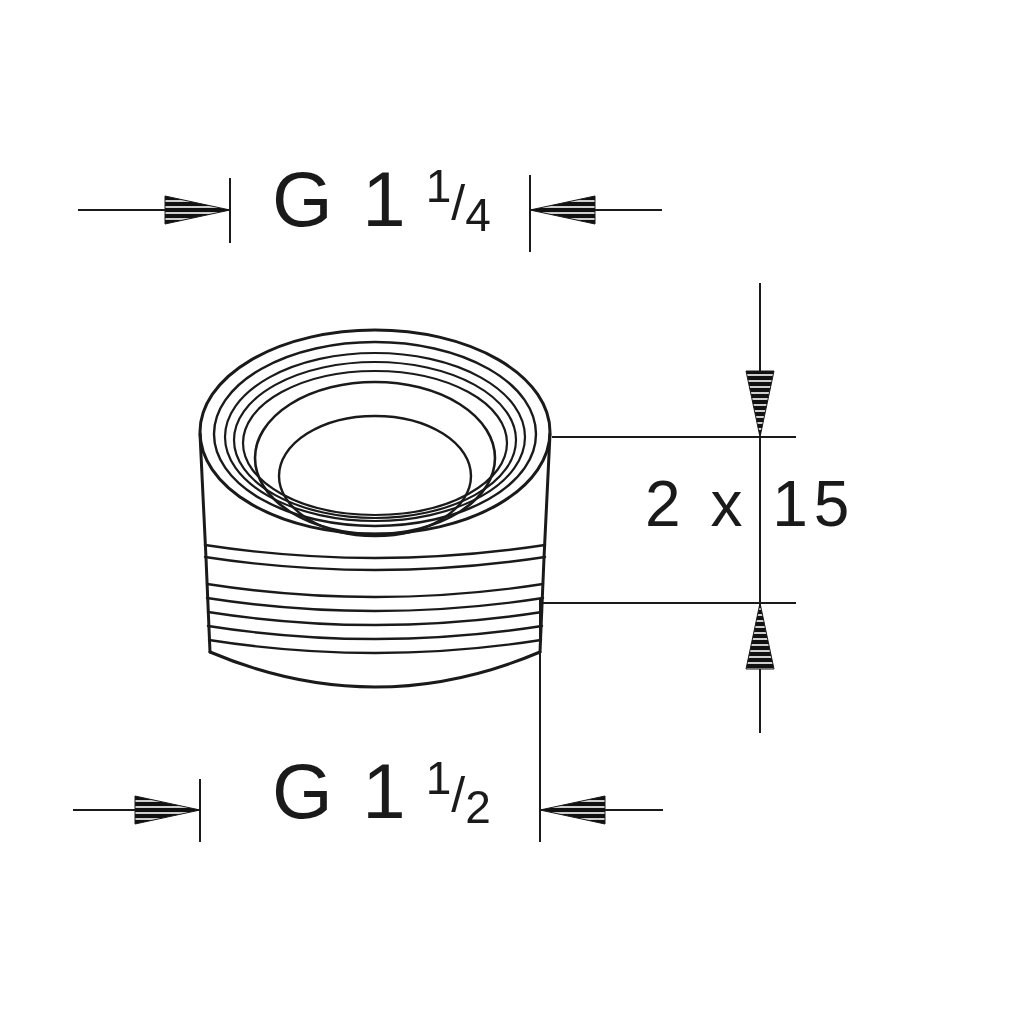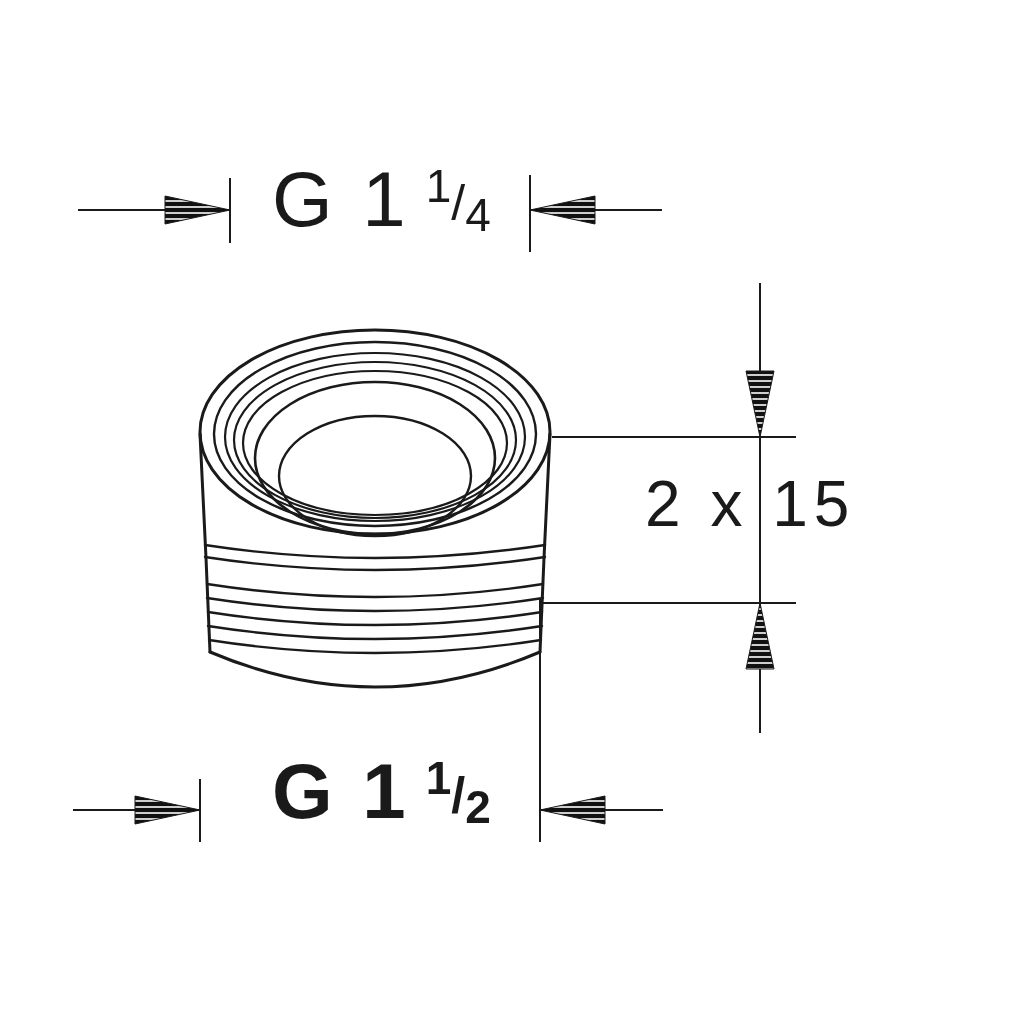--- a/index.html
+++ b/index.html
@@ -42,21 +42,21 @@
     font-size: 50px;
     position: relative;
     top: -6px;
   }
   .label .frac-den {
     font-size: 46px;
     position: relative;
     top: 5px;
   }
   .label-top    { left: 272px; top: 160px; }
-  .label-bottom { left: 272px; top: 752px; font-weight: bold; }
+  .label-bottom { left: 272px; top: 752px; }
   .label-right  { left: 645px; top: 472px; font-size: 64px; letter-spacing: 6px; }
 </style>
 </head>
 <body style="--line-color: #1a1a1a; --bg-color: #ffffff;">
 
 <div class="canvas">
 
   <svg width="1024" height="1024" viewBox="0 0 1024 1024">
     <defs>
       <pattern id="hatch" width="6" height="6" patternUnits="userSpaceOnUse">

